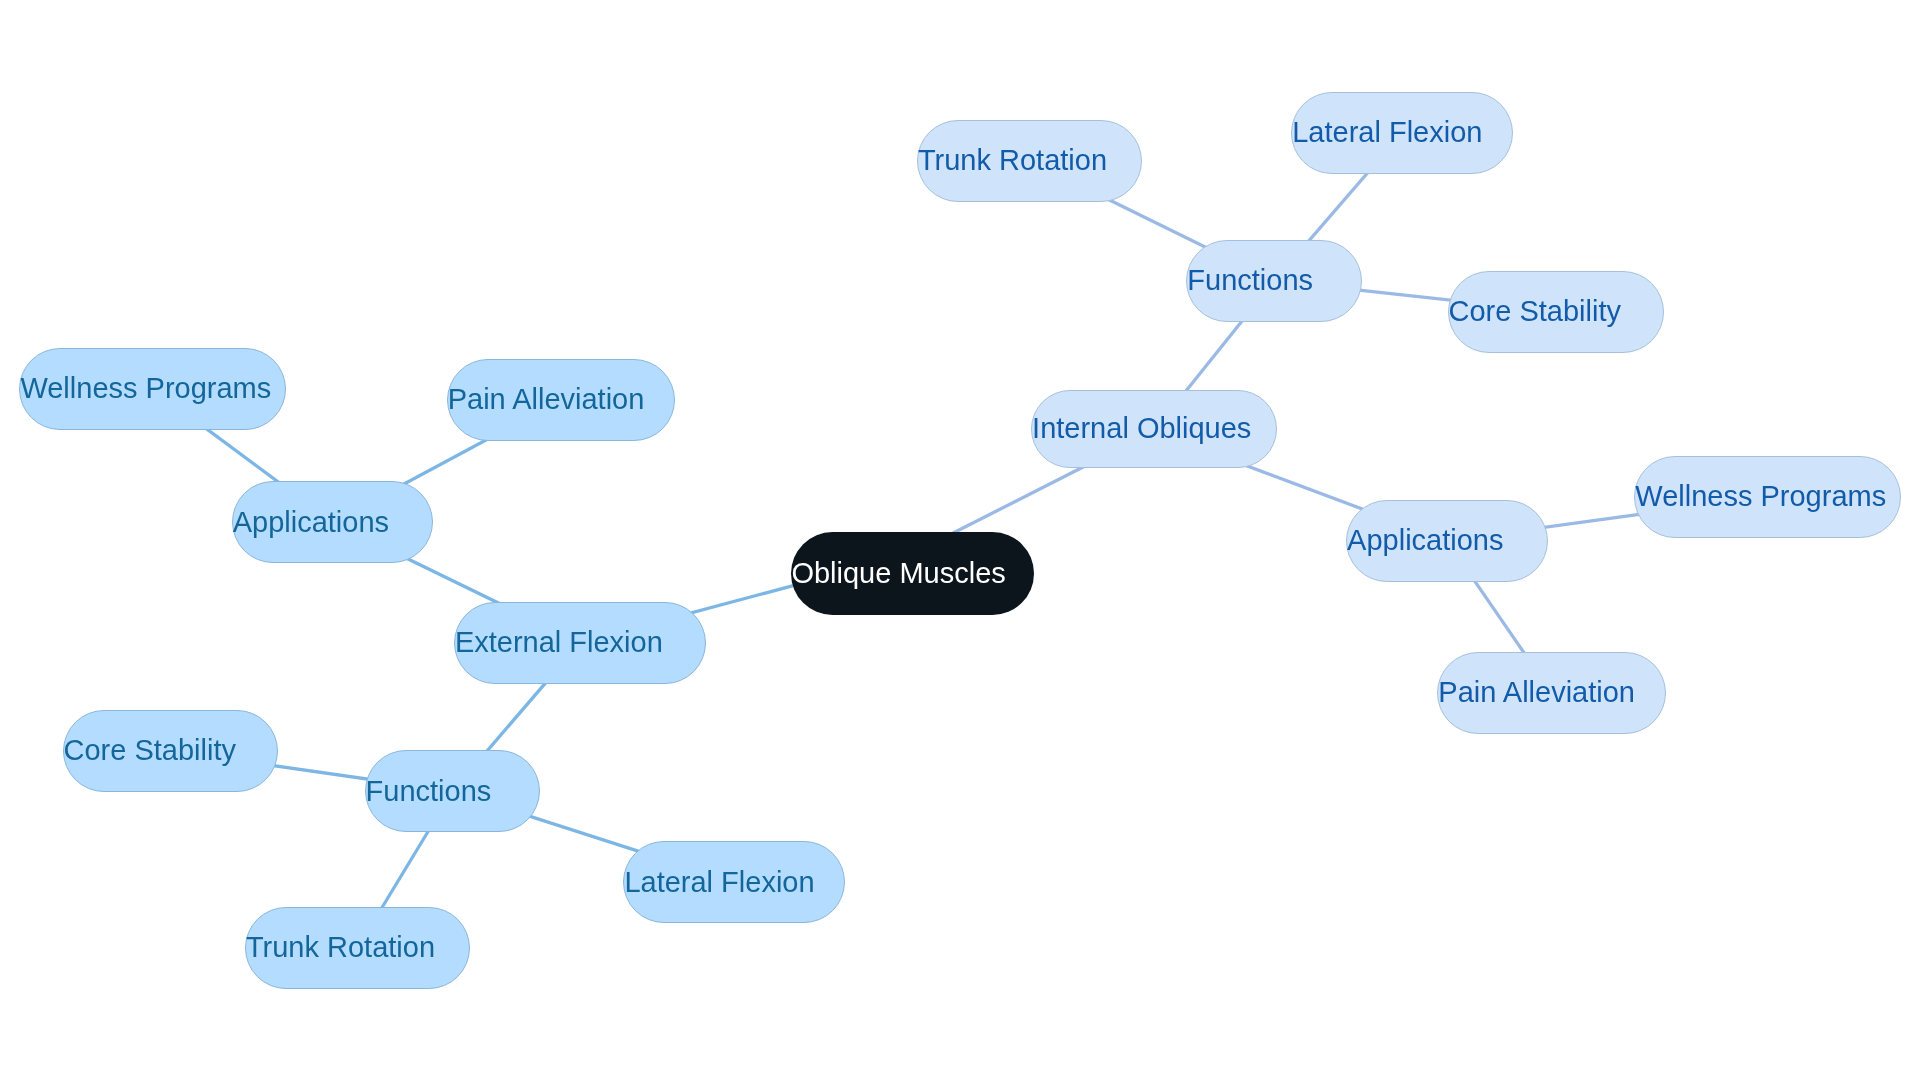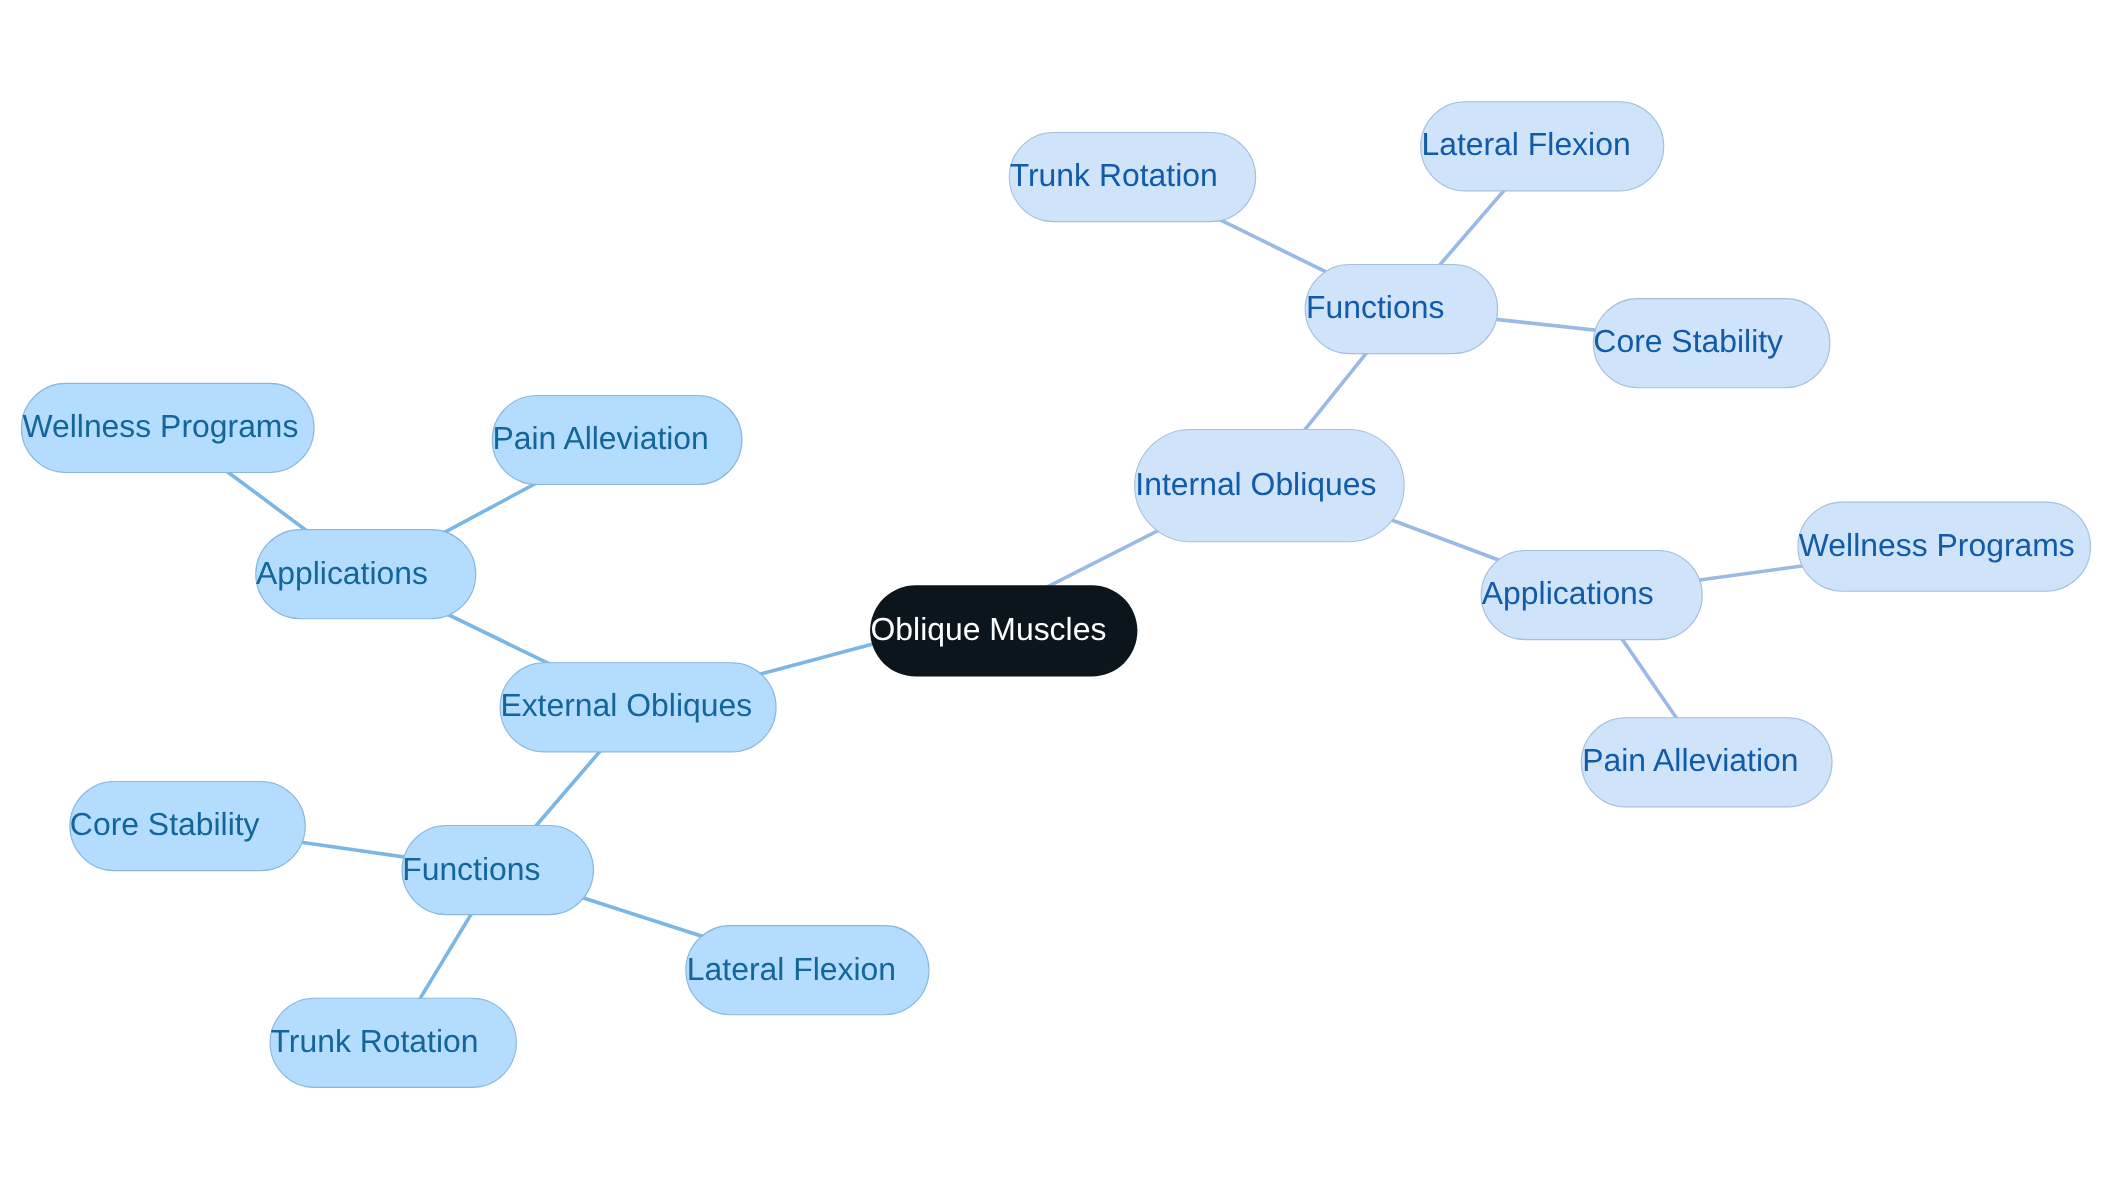--- a/index.html
+++ b/index.html
@@ -36,21 +36,21 @@
     <line class="e0" x1="332.6" y1="522.35" x2="152.65" y2="388.84999999999997"></line>
     <line class="e0" x1="332.6" y1="522.35" x2="561.05" y2="399.75"></line>
     <line class="e0" x1="580.15" y1="642.65" x2="452.45000000000005" y2="791.25"></line>
     <line class="e0" x1="452.45000000000005" y1="791.25" x2="170.45" y2="750.85"></line>
     <line class="e0" x1="452.45000000000005" y1="791.25" x2="734.4" y2="882.15"></line>
     <line class="e0" x1="452.45000000000005" y1="791.25" x2="357.65" y2="947.75"></line>
   </svg>
   <div class="node root" style="left: 791.4px; top: 512.3px; width: 242.7px; height: 82.5px; margin-top: 20px;">
       <span class="lbl">Oblique Muscles</span>
     </div>
-  <div class="node s1" style="left: 1031.1px; top: 389.9px; width: 245.6px; height: 103px;">
+  <div class="node s1" style="left: 1031.1px; top: 389.9px; width: 245.6px; height: 78px;">
       <span class="lbl">Internal Obliques</span>
     </div>
   <div class="node s1" style="left: 1186.3px; top: 239.8px; width: 175.8px; height: 82.3px;">
       <span class="lbl">Functions</span>
     </div>
   <div class="node s1" style="left: 916.9px; top: 119.6px; width: 225.4px; height: 82.3px;">
       <span class="lbl">Trunk Rotation</span>
     </div>
   <div class="node s1" style="left: 1291.2px; top: 91.6px; width: 222.1px; height: 82.3px;">
       <span class="lbl">Lateral Flexion</span>
@@ -61,21 +61,21 @@
   <div class="node s1" style="left: 1346.1px; top: 499.5px; width: 201.5px; height: 82.3px;">
       <span class="lbl">Applications</span>
     </div>
   <div class="node s1" style="left: 1634.3px; top: 455.7px; width: 266.4px; height: 82.3px;">
       <span class="lbl">Wellness Programs</span>
     </div>
   <div class="node s1" style="left: 1437.3px; top: 651.6px; width: 228.6px; height: 82.3px;">
       <span class="lbl">Pain Alleviation</span>
     </div>
   <div class="node s0" style="left: 453.9px; top: 601.5px; width: 252.5px; height: 82.3px;">
-      <span class="lbl">External Obliques</span>
+      <span class="lbl">External Flexion</span>
     </div>
   <div class="node s0" style="left: 231.7px; top: 481.2px; width: 201.8px; height: 82.3px;">
       <span class="lbl">Applications</span>
     </div>
   <div class="node s0" style="left: 19.4px; top: 347.7px; width: 266.5px; height: 82.3px;">
       <span class="lbl">Wellness Programs</span>
     </div>
   <div class="node s0" style="left: 446.7px; top: 358.6px; width: 228.7px; height: 82.3px;">
       <span class="lbl">Pain Alleviation</span>
     </div>

